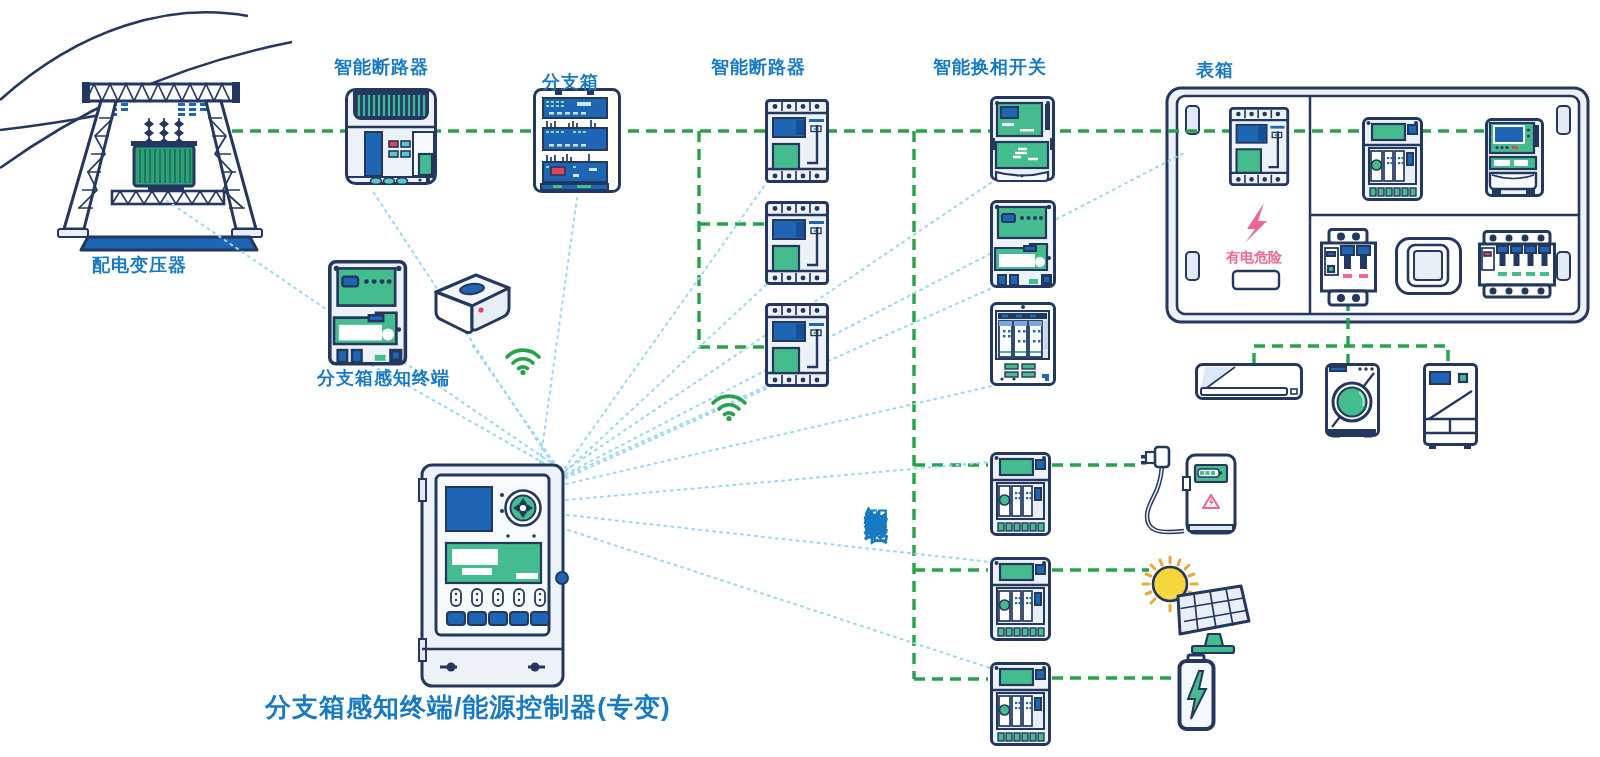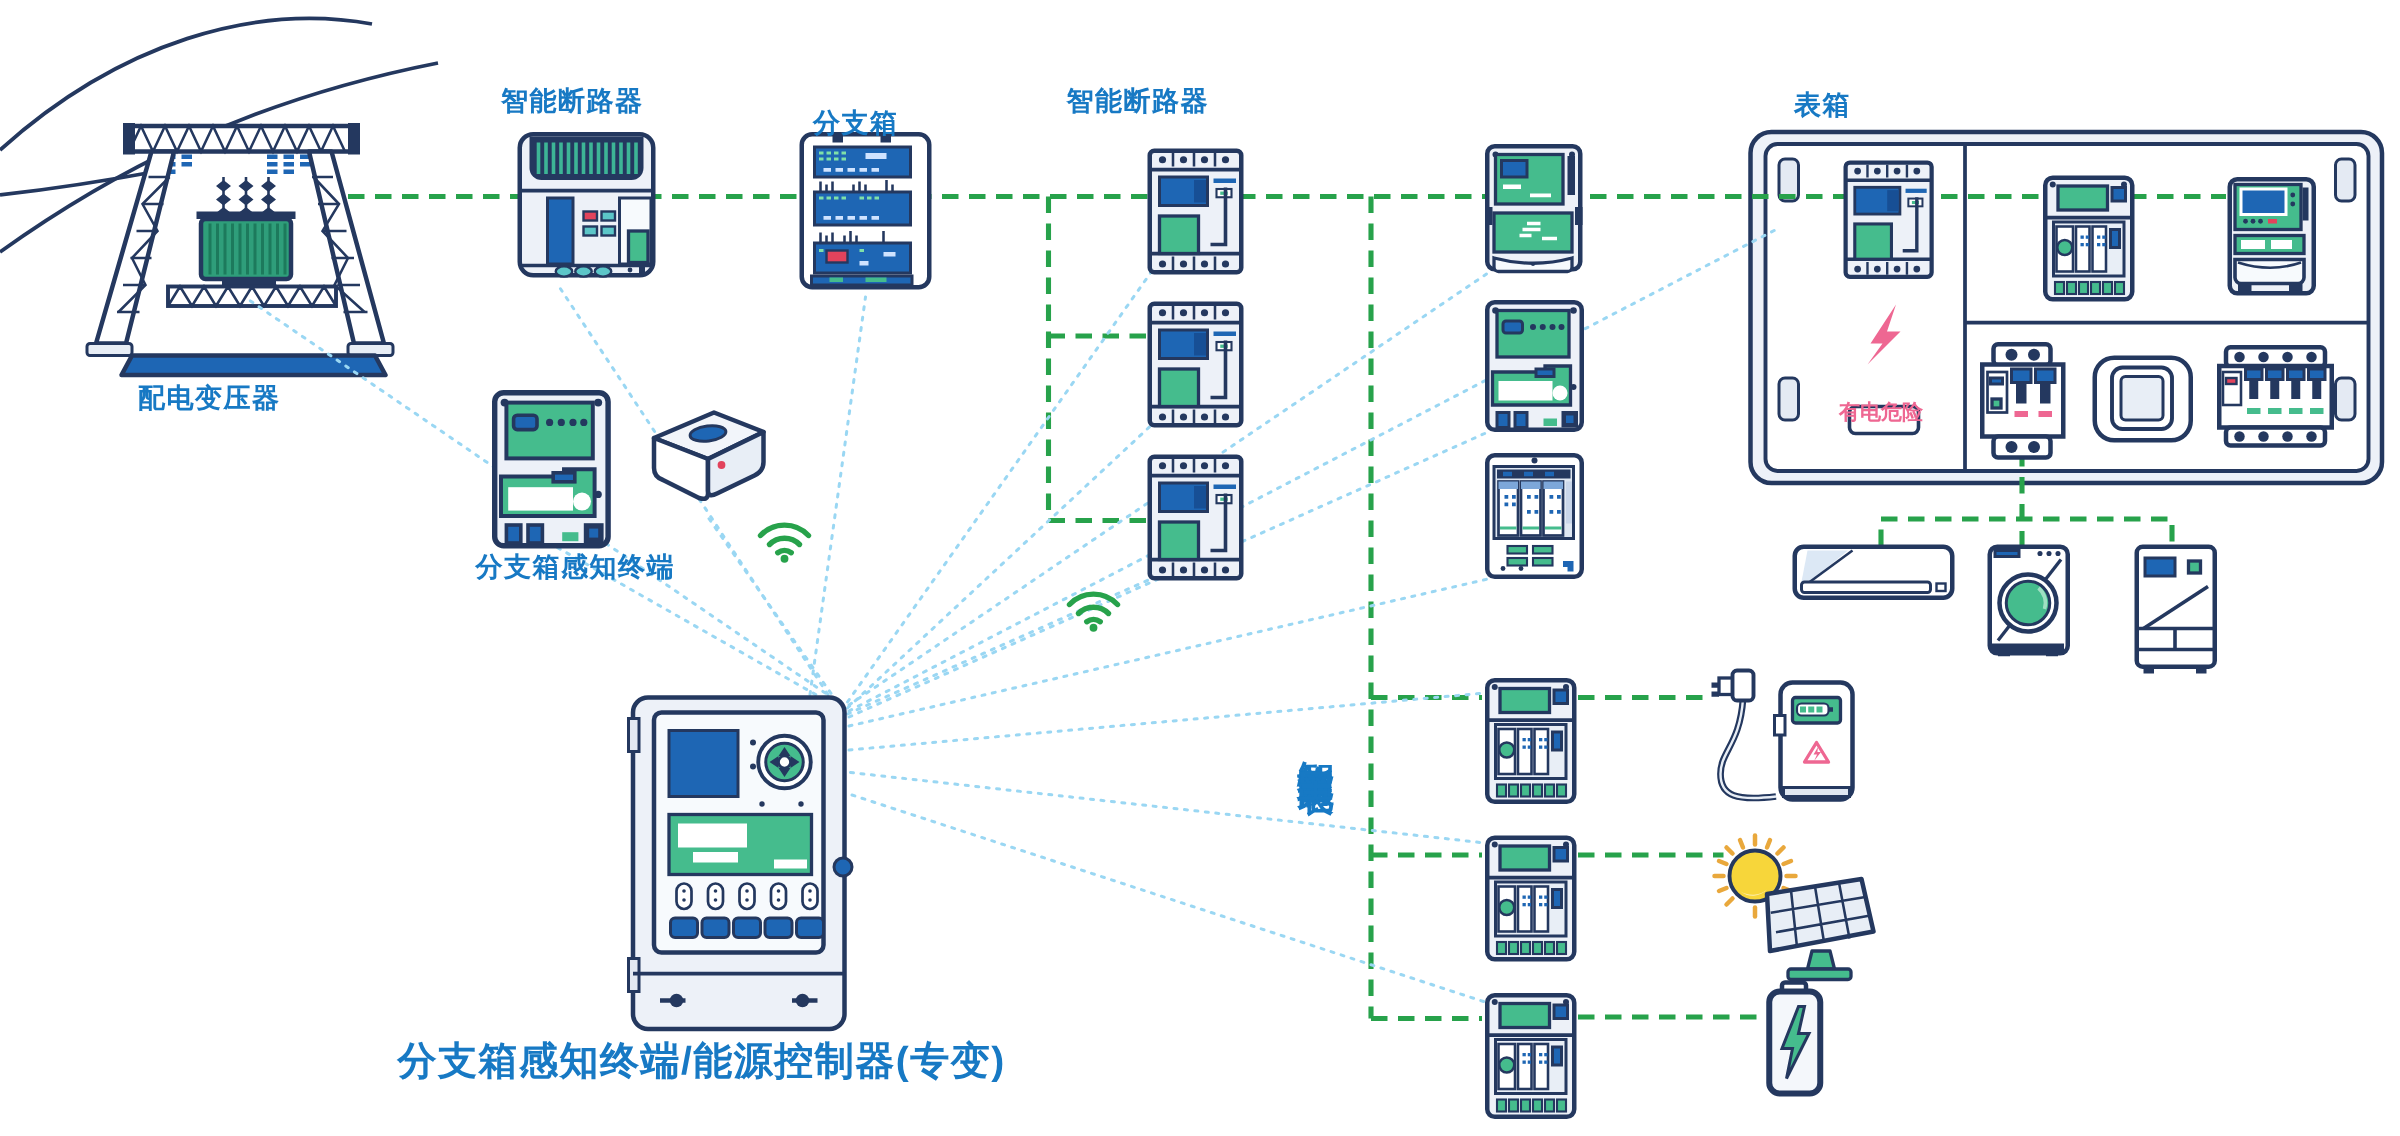--- a/index.html
+++ b/index.html
@@ -2,21 +2,21 @@
 <html><head>
 <meta charset="utf-8">
 <style>
   html,body{margin:0;padding:0;background:#fff;}
   .canvas{position:relative;width:1600px;height:757px;background:#fff;overflow:hidden;
           font-family:"Liberation Sans","DejaVu Sans",sans-serif;}
   .canvas svg{position:absolute;left:0;top:0;}
   .lbl{position:absolute;color:#1779c4;font-size:18px;font-weight:600;letter-spacing:1px;white-space:nowrap;}
   .lbl-vert{position:absolute;color:#1779c4;font-size:24px;font-weight:600;
             writing-mode:vertical-rl;text-orientation:upright;letter-spacing:2px;}
-  .lbl-danger{position:absolute;color:#ee6792;font-size:14px;font-weight:bold;letter-spacing:0px;margin-top:17px;}
+  .lbl-danger{position:absolute;color:#ee6792;font-size:14px;font-weight:bold;letter-spacing:0px;}
   
   .f{fill:#edf1f8;stroke:#24385f;stroke-width:3;}
   .w{fill:#ffffff;stroke:#24385f;stroke-width:3;}
   .g{fill:#45bc8d;stroke:#24385f;stroke-width:2.2;}
   .b{fill:#1e66b4;stroke:#24385f;stroke-width:2;}
   .n{fill:#24385f;}
   .t{fill:#5cc6c8;stroke:#24385f;stroke-width:1.6;}
   .r{fill:#e2435c;stroke:#24385f;stroke-width:1.6;}
   .s{stroke:#24385f;stroke-width:2.5;fill:none;}
   .thin{stroke:#24385f;stroke-width:1.7;fill:none;}
@@ -607,18 +607,19 @@
   <rect x="1192" y="646" width="42" height="7" rx="2" fill="#45bc8d" stroke="#24385f" stroke-width="2.2"></rect>
 </g>
 
 <use href="#battery" x="1178" y="655"></use>
 </svg>
 
 <div class="lbl" style="left:92px;top:253px;">配电变压器</div>
 <div class="lbl" style="left:334px;top:55px;">智能断路器</div>
 <div class="lbl" style="left:542px;top:55px;margin-top:15px;">分支箱</div>
 <div class="lbl" style="left:711px;top:55px;">智能断路器</div>
+<div class="lbl" style="left:933px;top:55px;">智能换相开关</div>
 <div class="lbl" style="left:1196px;top:58px;">表箱</div>
 <div class="lbl" style="left:317px;top:366px;">分支箱感知终端</div>
 <div class="lbl" style="left:265px;top:690px;font-size:26px;">分支箱感知终端/能源控制器(专变)</div>
 <div class="lbl-vert" style="left:860px;top:488px;">智能物联网电表</div>
 <div class="lbl-danger" style="left:1226px;top:249px;">有电危险</div>
 </div>
 
 </body></html>

